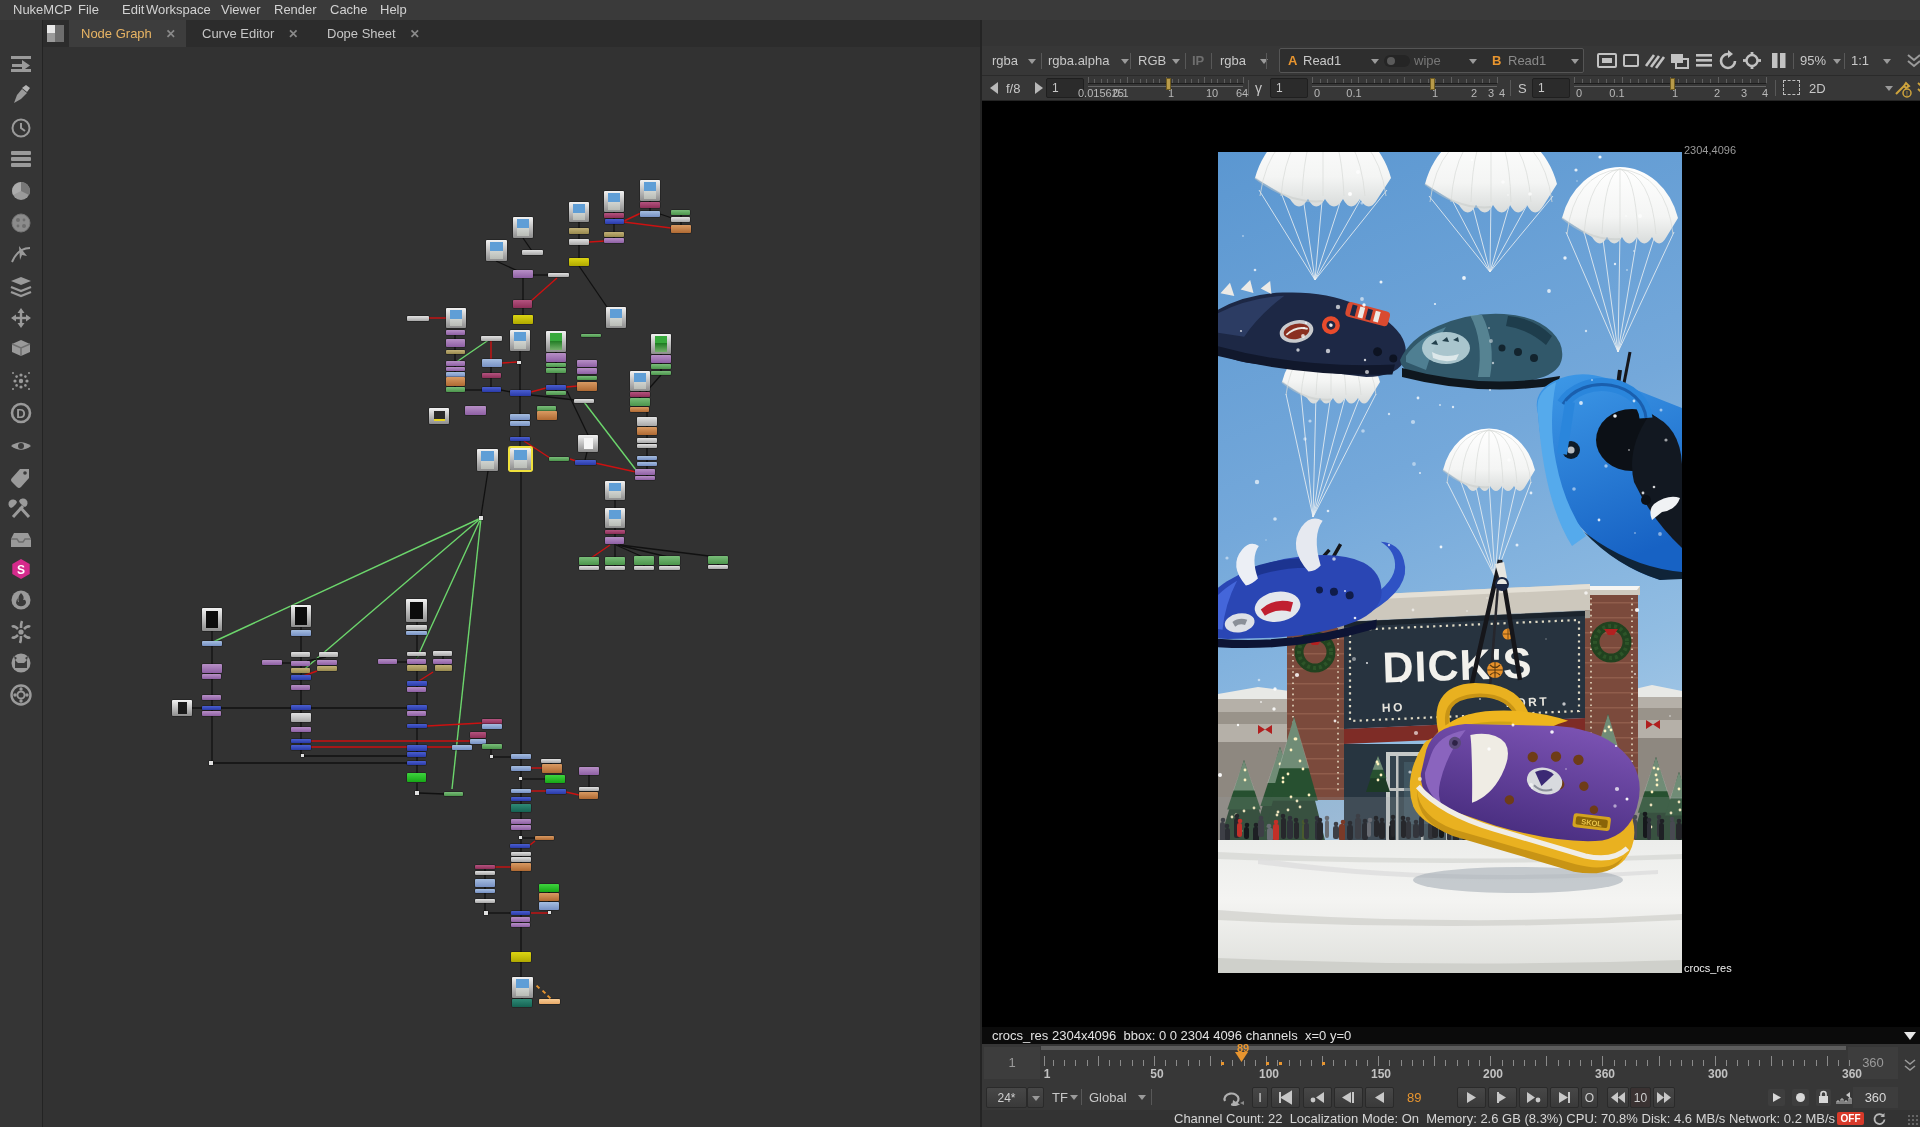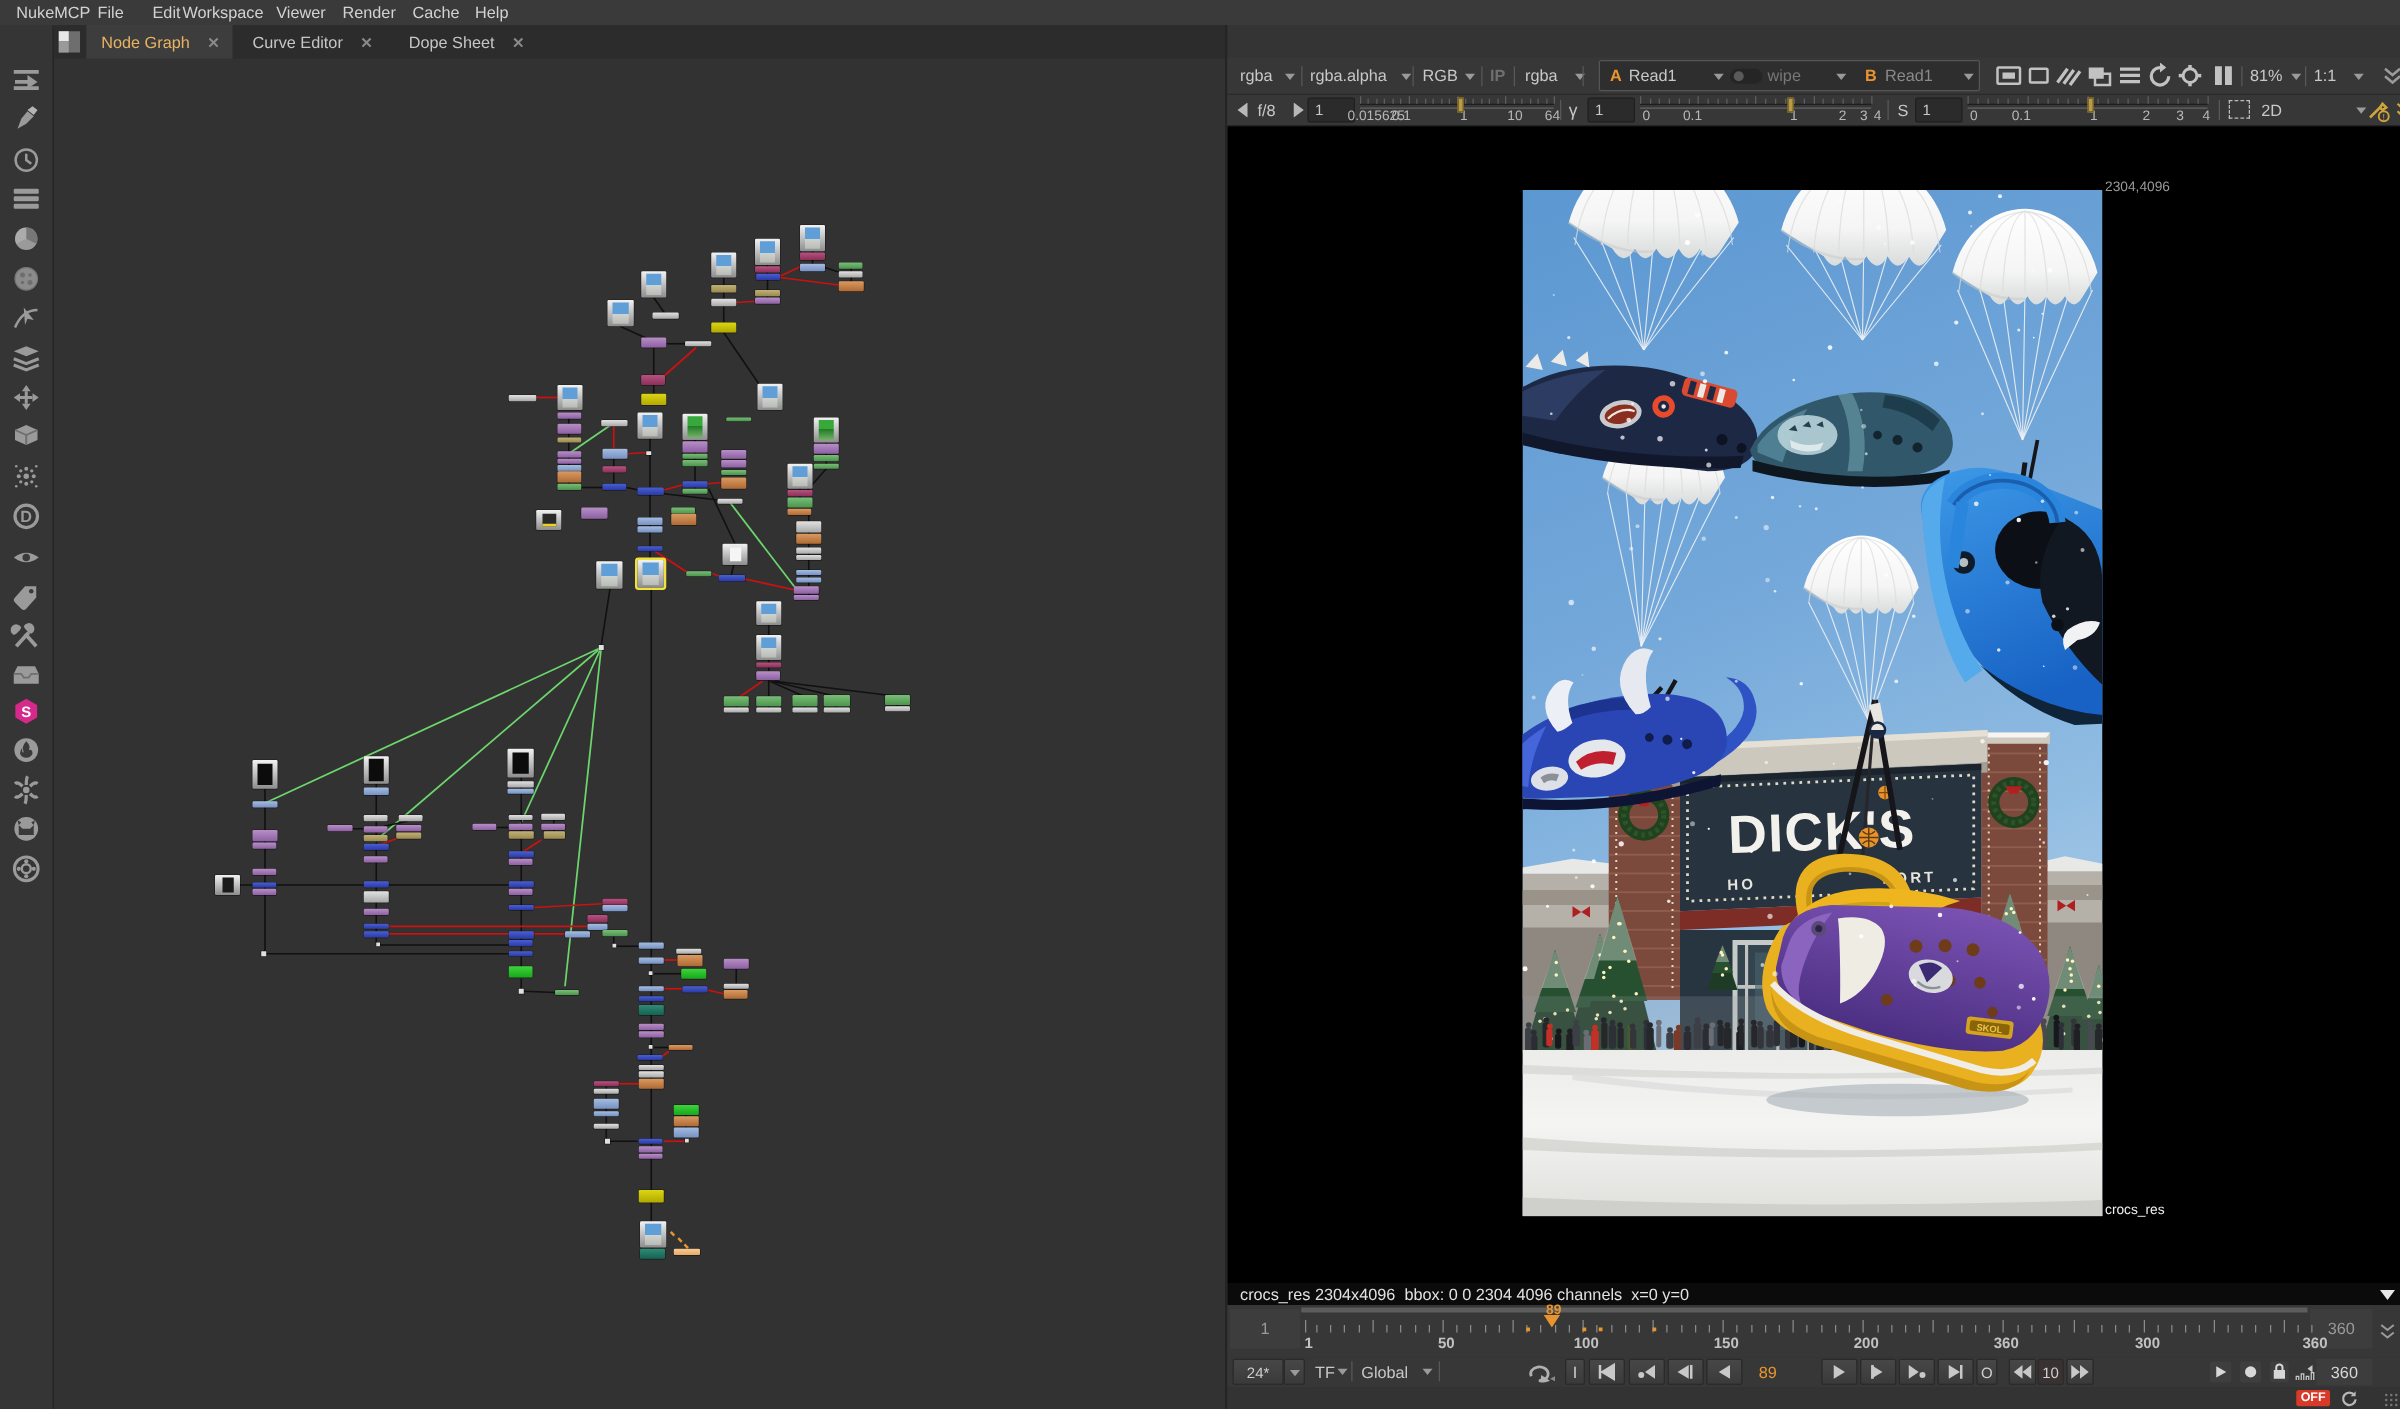--- a/index.html
+++ b/index.html
@@ -514,21 +514,21 @@
           <rect x="154.6" y="15.6" width="2.8" height="3.4"></rect>
           <rect x="147" y="9.1" width="3.4" height="2.8"></rect>
           <rect x="161.6" y="9.1" width="3.4" height="2.8"></rect>
         </g>
         <g fill="#c2c2c2">
           <rect x="176" y="3" width="5.5" height="15"></rect>
           <rect x="184" y="3" width="5.5" height="15"></rect>
         </g>
       </svg>
       <span class="sep" style="position:absolute;left:811px;top:7px"></span>
-      <span style="position:absolute;left:818px;top:0;line-height:30px;color:#c8c8c8;font-weight:normal;font-size:13px">81%</span>
+      <span style="position:absolute;left:818px;top:0;line-height:30px;color:#c8c8c8;font-weight:normal;font-size:13px">95%</span>
       <span class="arr" style="position:absolute;left:851px;top:13px"></span>
       <span class="sep" style="position:absolute;left:862px;top:7px"></span>
       <span style="position:absolute;left:869px;top:0;line-height:30px;color:#c8c8c8;font-weight:normal;font-size:13px">1:1</span>
       <span class="arr" style="position:absolute;left:901px;top:13px"></span>
       <svg style="position:absolute;left:924px;top:7px" width="16" height="16">
         <path d="M2 2 l6 5 6-5 M2 8 l6 5 6-5" stroke="#9a9a9a" stroke-width="2" fill="none"></path>
       </svg>
     </div>
   <div id="vtb2">
       <svg style="position:absolute;left:7px;top:6px" width="10" height="12">
@@ -1480,20 +1480,21 @@
         <circle cx="32.5" cy="9.5" r="4.5" fill="#d8d8d8"></circle>
         <rect x="48" y="1" width="15" height="17" rx="2" fill="#3e3e3e"></rect>
         <rect x="51" y="8" width="9" height="7" fill="#d8d8d8"></rect>
         <path d="M53 8 v-2 a2.5 2.5 0 0 1 5 0 v2" stroke="#d8d8d8" stroke-width="1.6" fill="none"></path>
         <path d="M69 16 v-3 h2 v3 m2 0 v-5 h2 v5 m2 0 v-3 h2 v3 m2 0 v-6 h2 v6" stroke="#c8c8c8" stroke-width="1" fill="none"></path>
         <path d="M78 7 l4-3 v6z" fill="#c8c8c8"></path>
       </svg>
       <div style="position:absolute;left:871px;top:1px;width:45px;height:21px;background:#3d3d3d;color:#d8d8d8;font-size:13px;text-align:center;line-height:21px">360</div>
     </div>
   <div id="vstatus">
+      <span style="position:absolute;left:192px;top:1px">Channel Count: 22&nbsp; Localization Mode: On&nbsp; Memory: 2.6 GB (8.3%) CPU: 70.8% Disk: 4.6 MB/s Network: 0.2 MB/s</span>
       <span style="position:absolute;left:855px;top:2px;width:27px;height:13px;background:#d83a2a;color:#fff;font-size:10px;font-weight:bold;text-align:center;line-height:13px;border-radius:2px">OFF</span>
       <svg style="position:absolute;left:890px;top:2px" width="14" height="14">
         <path d="M11.5 4 a5 5 0 1 0 1 3.5" stroke="#b8b8b8" stroke-width="1.8" fill="none"></path>
         <path d="M12.5 1 v4 h-4z" fill="#b8b8b8"></path>
       </svg>
       <svg style="position:absolute;left:925px;top:4px" width="12" height="12">
         <circle cx="2" cy="2" r="1" fill="#777"></circle>
         <circle cx="6" cy="2" r="1" fill="#777"></circle>
         <circle cx="10" cy="2" r="1" fill="#777"></circle>
         <circle cx="2" cy="6" r="1" fill="#777"></circle>

